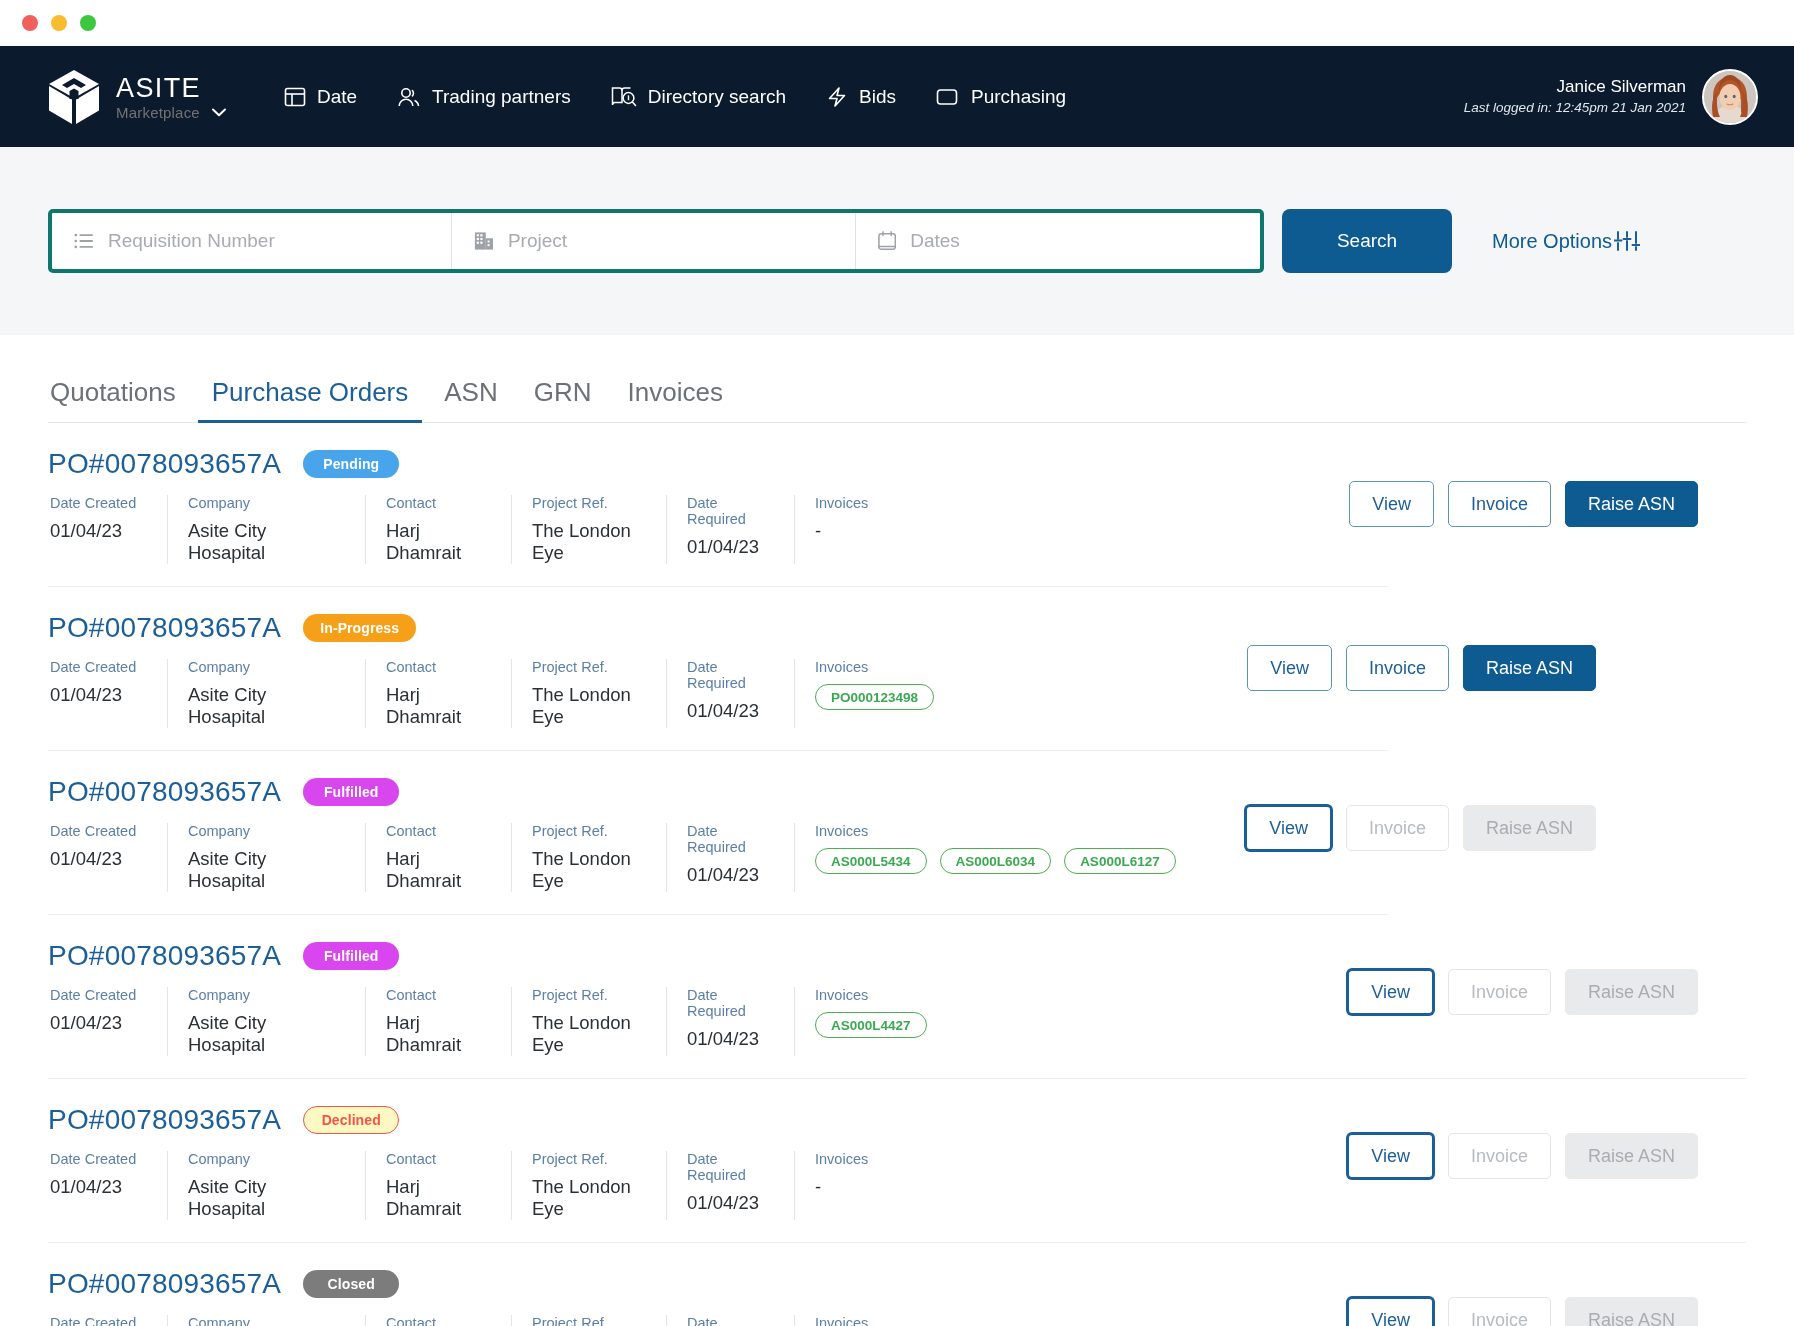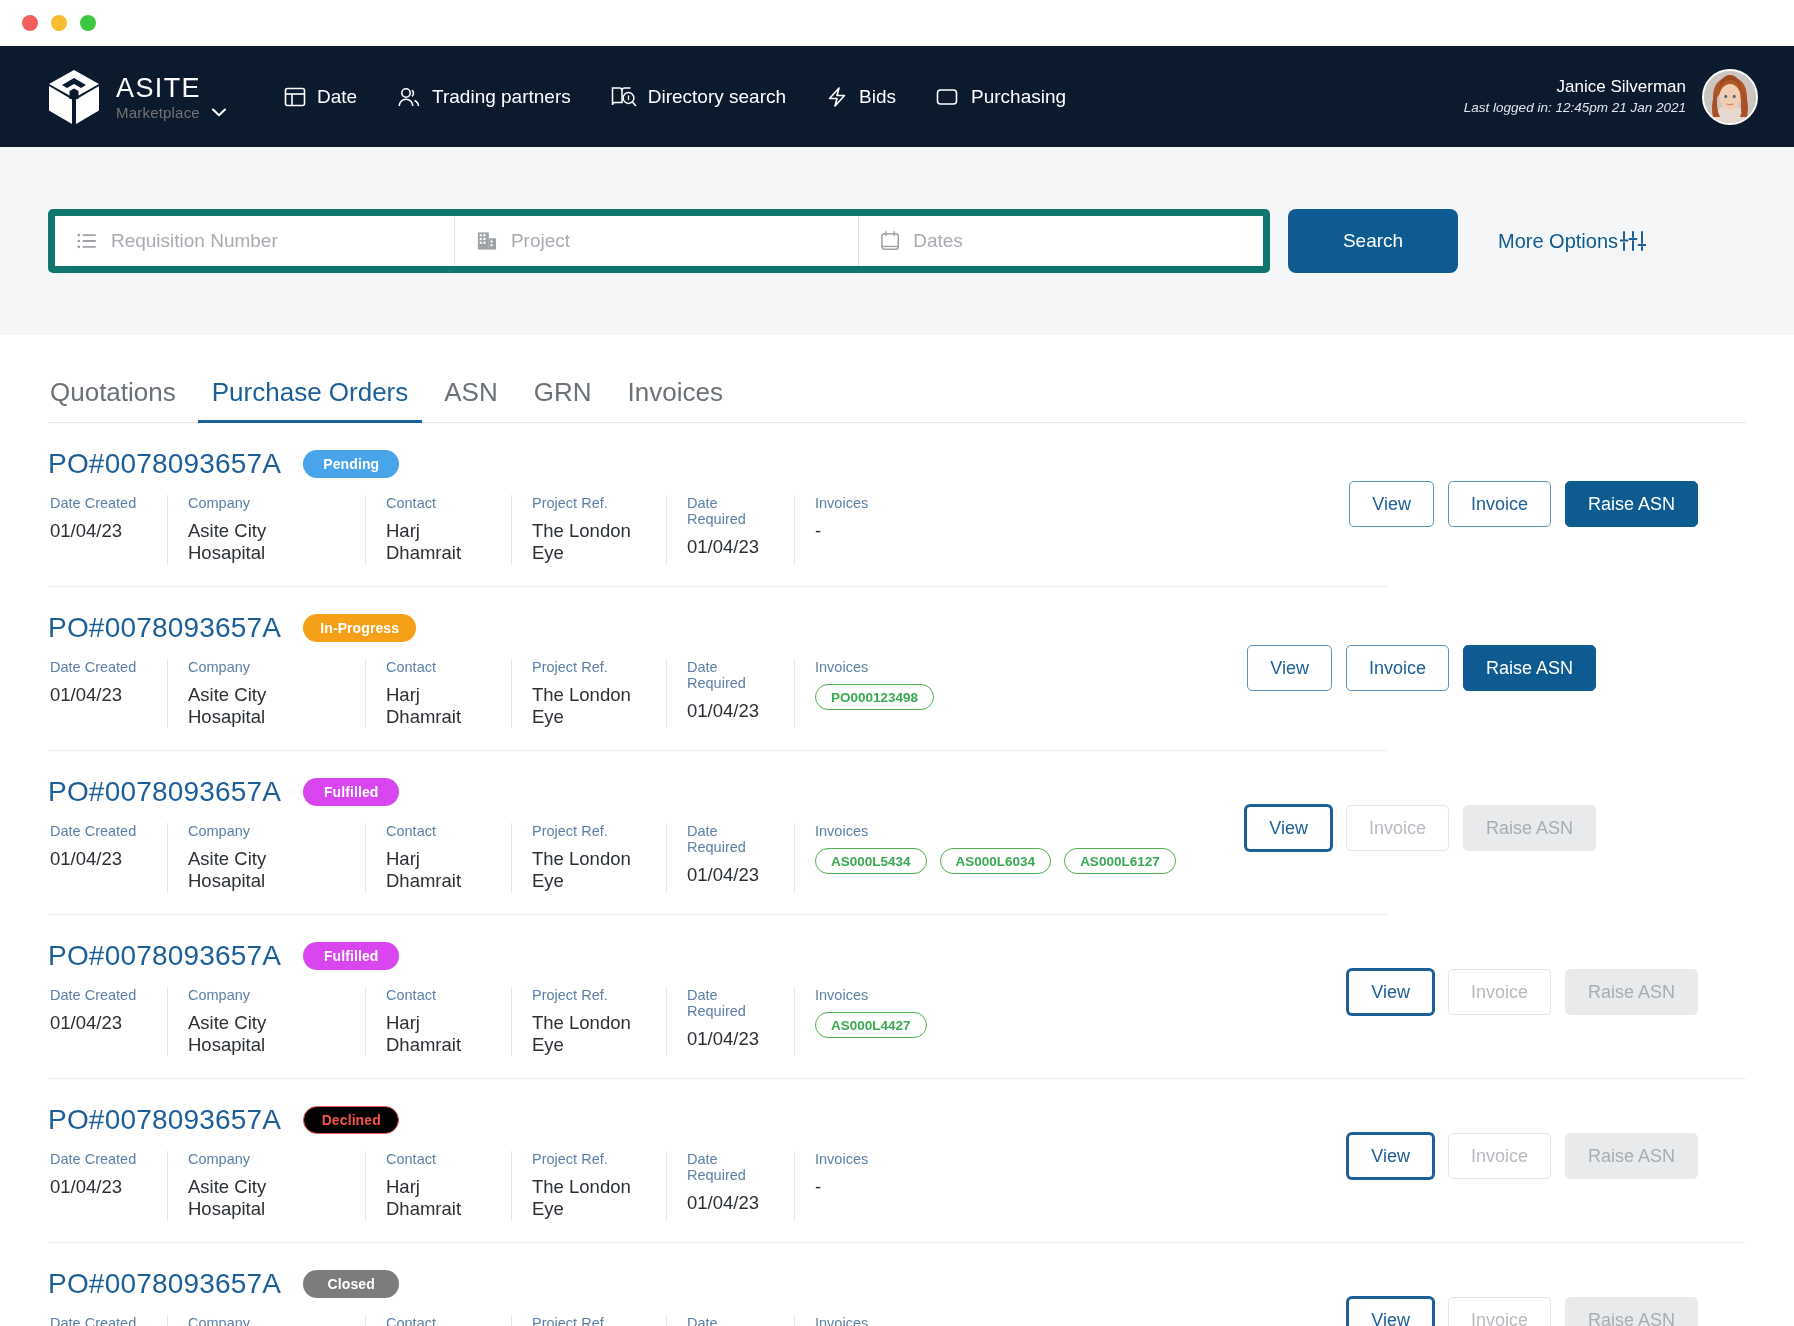--- a/index.html
+++ b/index.html
@@ -62,21 +62,21 @@
     background: #cfc8c2; position: relative;
   }
 
   
   .searchband {
     height: 188px; background: #f5f6f7;
     display: flex; align-items: center; padding: 0 48px;
   }
   .searchfields {
     display: flex; height: 64px;
-    background: #ffffff; border: 7px solid #0f766e; border-radius: 5px;
+    background: #ffffff; border: 4px solid #0f766e; border-radius: 5px;
     overflow: hidden;
   }
   .field {
     display: flex; align-items: center; gap: 14px;
     padding: 0 22px; border-right: 1px solid #e0e2e5;
   }
   .field:last-child { border-right: none; }
   .f1 { width: 400px; }
   .f2 { width: 404px; }
   .f3 { width: 404px; }
@@ -134,21 +134,21 @@
   .po-id { font-size: 28px; color: #1c5f98; font-weight: 400; letter-spacing: .2px; }
   .badge {
     display: inline-flex; align-items: center; justify-content: center;
     height: 28px; min-width: 96px; padding: 0 17px;
     border-radius: 14px; font-size: 14px; font-weight: 700; color: #ffffff;
     letter-spacing: .1px;
   }
   .badge.pending    { background: #48a5ec; }
   .badge.inprogress { background: #f6a01a; }
   .badge.fulfilled  { background: #d946ef; }
-  .badge.declined   { background: #000000; color: #f4544a; border: 1.5px solid #f4544a; }
+  .badge.declined   { background: #fef9c3; color: #f4544a; border: 1.5px solid #f4544a; }
   .badge.closed     { background: #7c7c7c; }
 
   .po-fields { display: flex; margin-top: 16px; }
   .po-col {
     padding: 0 20px; border-right: 1px solid #e3e6e9;
     display: flex; flex-direction: column; justify-content: flex-start;
     min-height: 52px;
   }
   .po-col:first-child { padding-left: 2px; }
   .po-col:last-child { border-right: none; }

